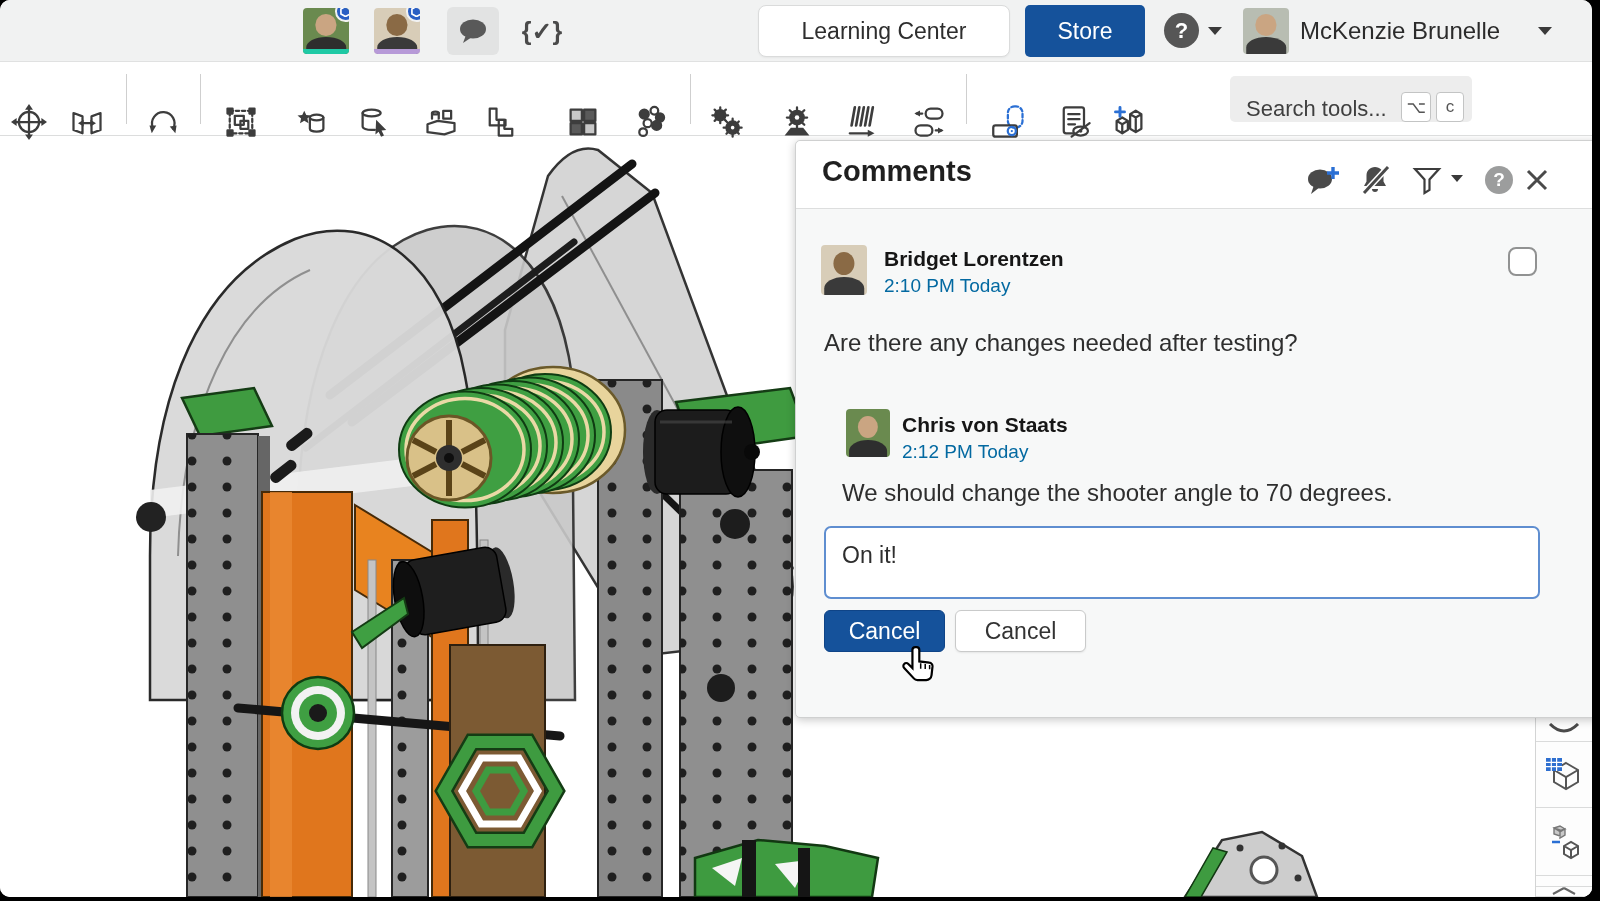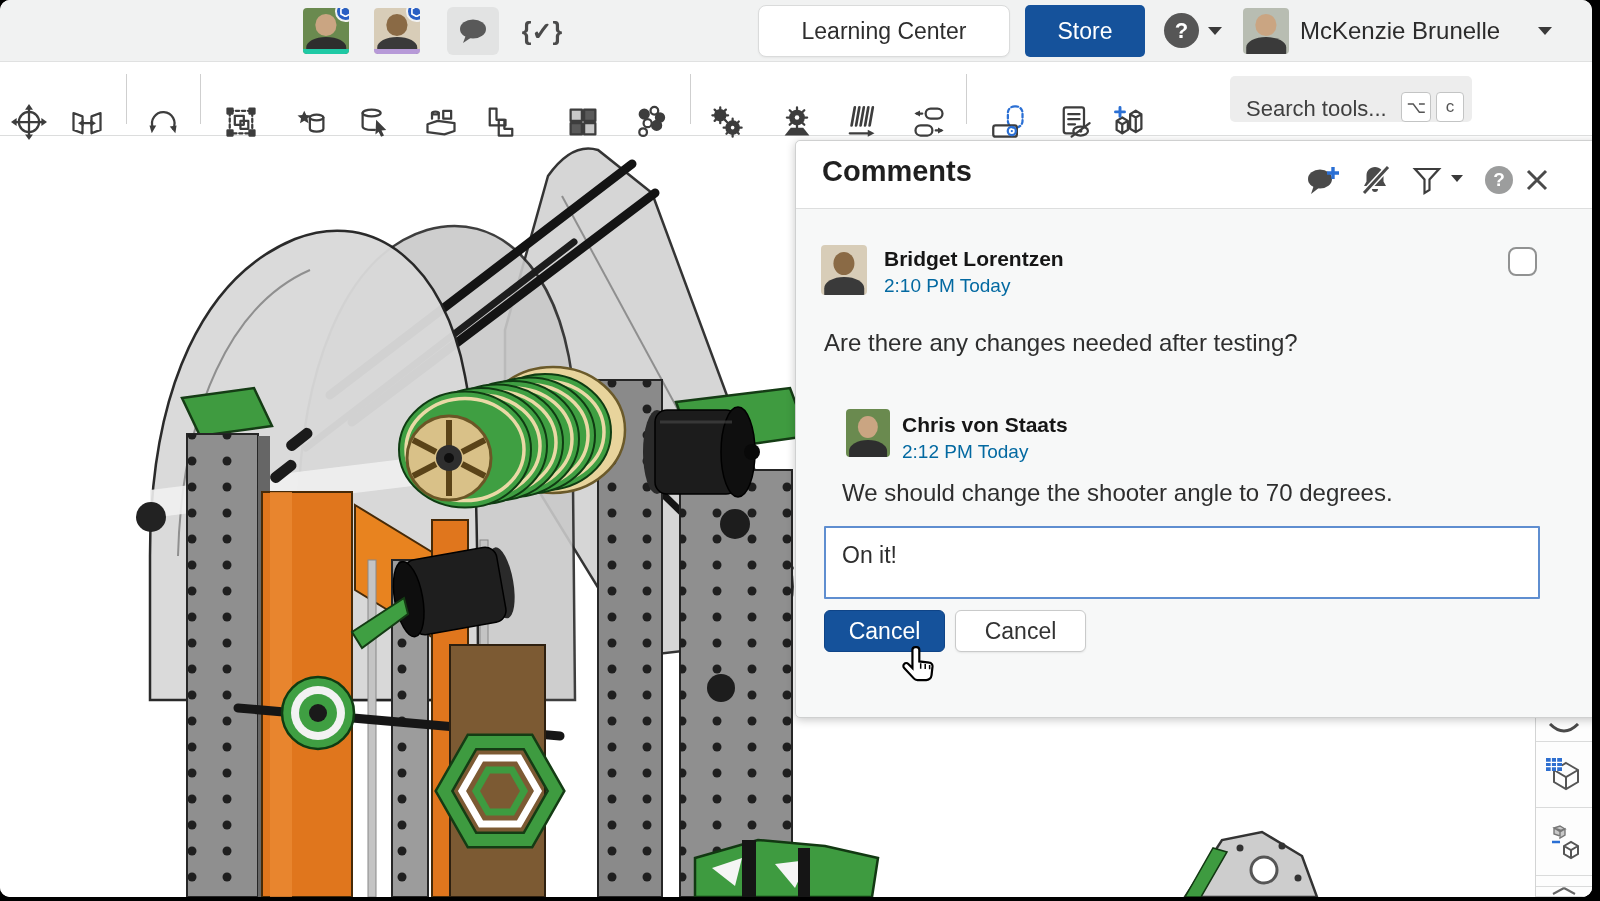--- a/index.html
+++ b/index.html
@@ -73,21 +73,21 @@
                  color:#1f1f1f; }
   .ph-icon { position:absolute; top:22px; width:34px; height:34px; display:flex;
              align-items:center; justify-content:center; }
   .cmt-avatar { position:absolute; width:46px; height:50px; border-radius:4px; overflow:hidden; }
   .cmt-name { position:absolute; font-size:21px; font-weight:bold; color:#161616; }
   .cmt-time { position:absolute; font-size:19px; color:#0369a1; }
   .cmt-text { position:absolute; font-size:24px; color:#2e2e2e; }
   .checkbox { position:absolute; left:712px; top:106px; width:29px; height:29px;
               background:#fff; border:2px solid #919292; border-radius:8px; }
   .reply-box { position:absolute; left:28px; top:385px; width:716px; height:73px;
-               background:#fff; border:2px solid #5f8ed0; border-radius:1px;
+               background:#fff; border:2px solid #5f8ed0; border-radius:7px;
                font-family:"Liberation Sans", sans-serif;
                font-size:23px; color:#2e2e2e; padding:14px 16px; resize:none; outline:none; }
   .btn { position:absolute; top:469px; height:42px; border-radius:6px; font-size:23px;
          display:flex; align-items:center; justify-content:center; }
   .btn-reply { left:28px; width:121px; background:#15529b; color:#fff;
                border:1px solid #0f4487; }
   .btn-cancel { left:159px; width:131px; background:#fff; color:#333;
                 border:1px solid #c9caca; box-shadow:0 1px 2px rgba(0,0,0,.08); }
 
   .cursor { position:absolute; left:900px; top:644px; z-index:60; }

